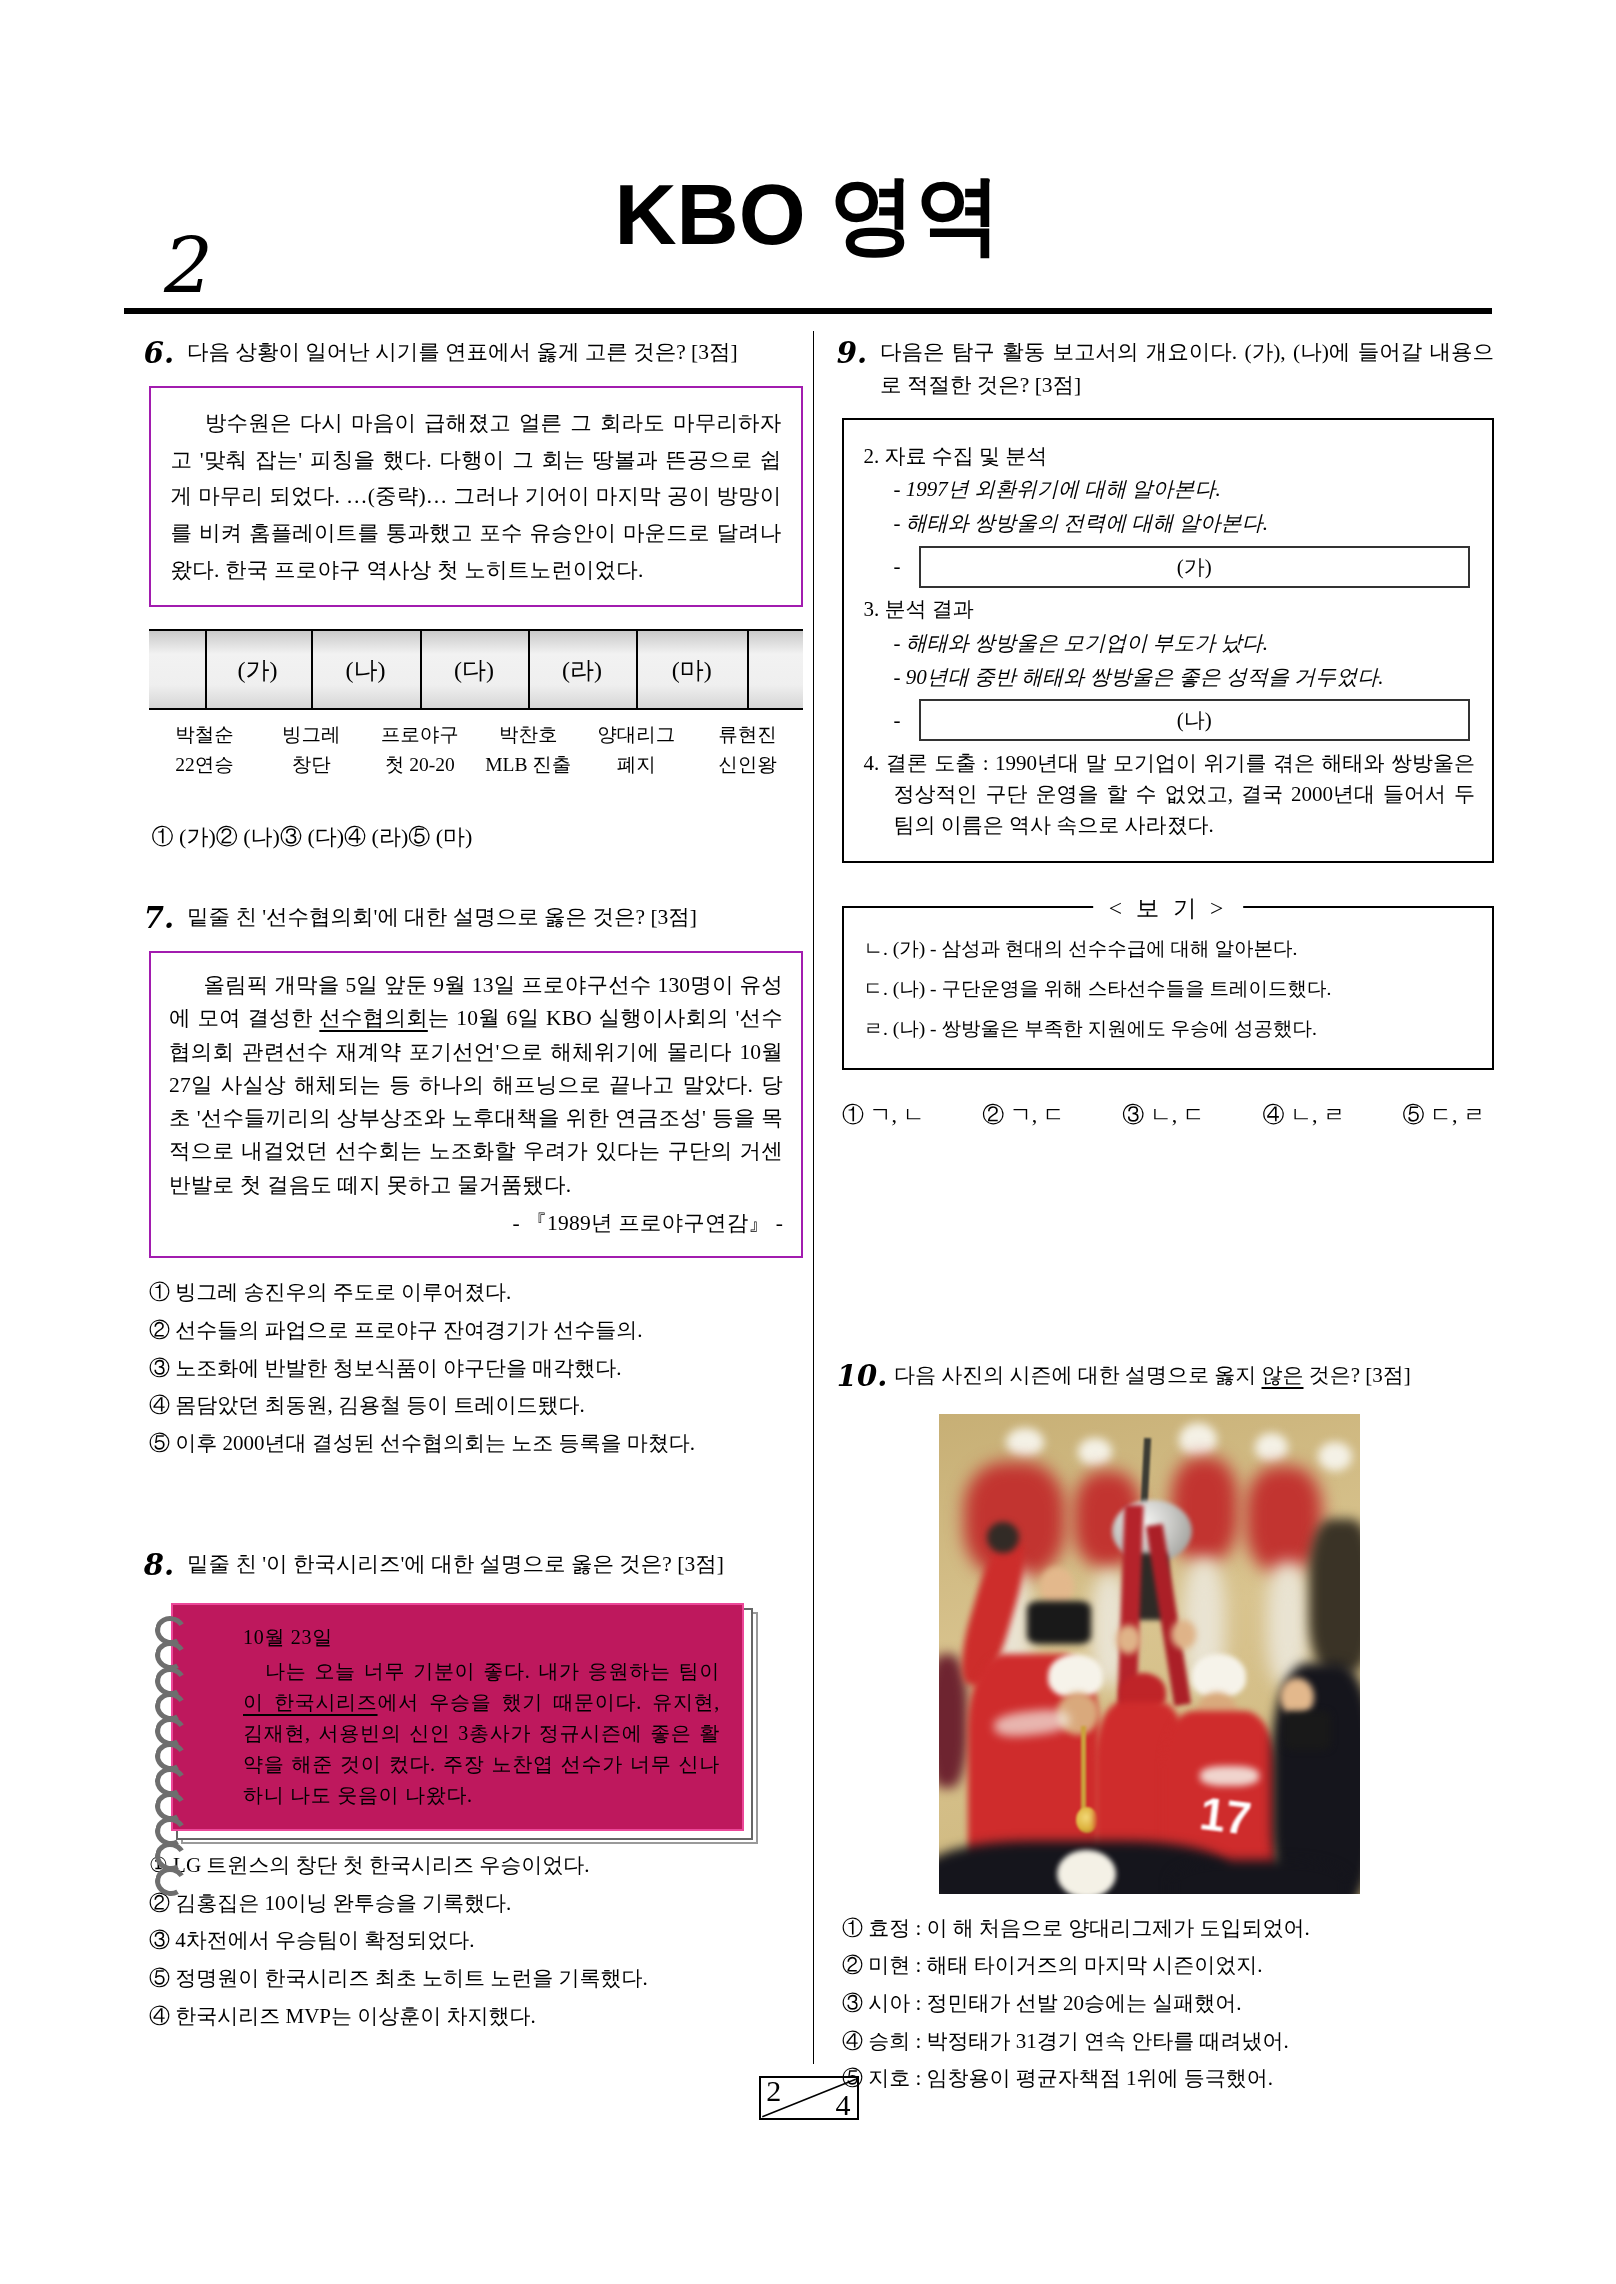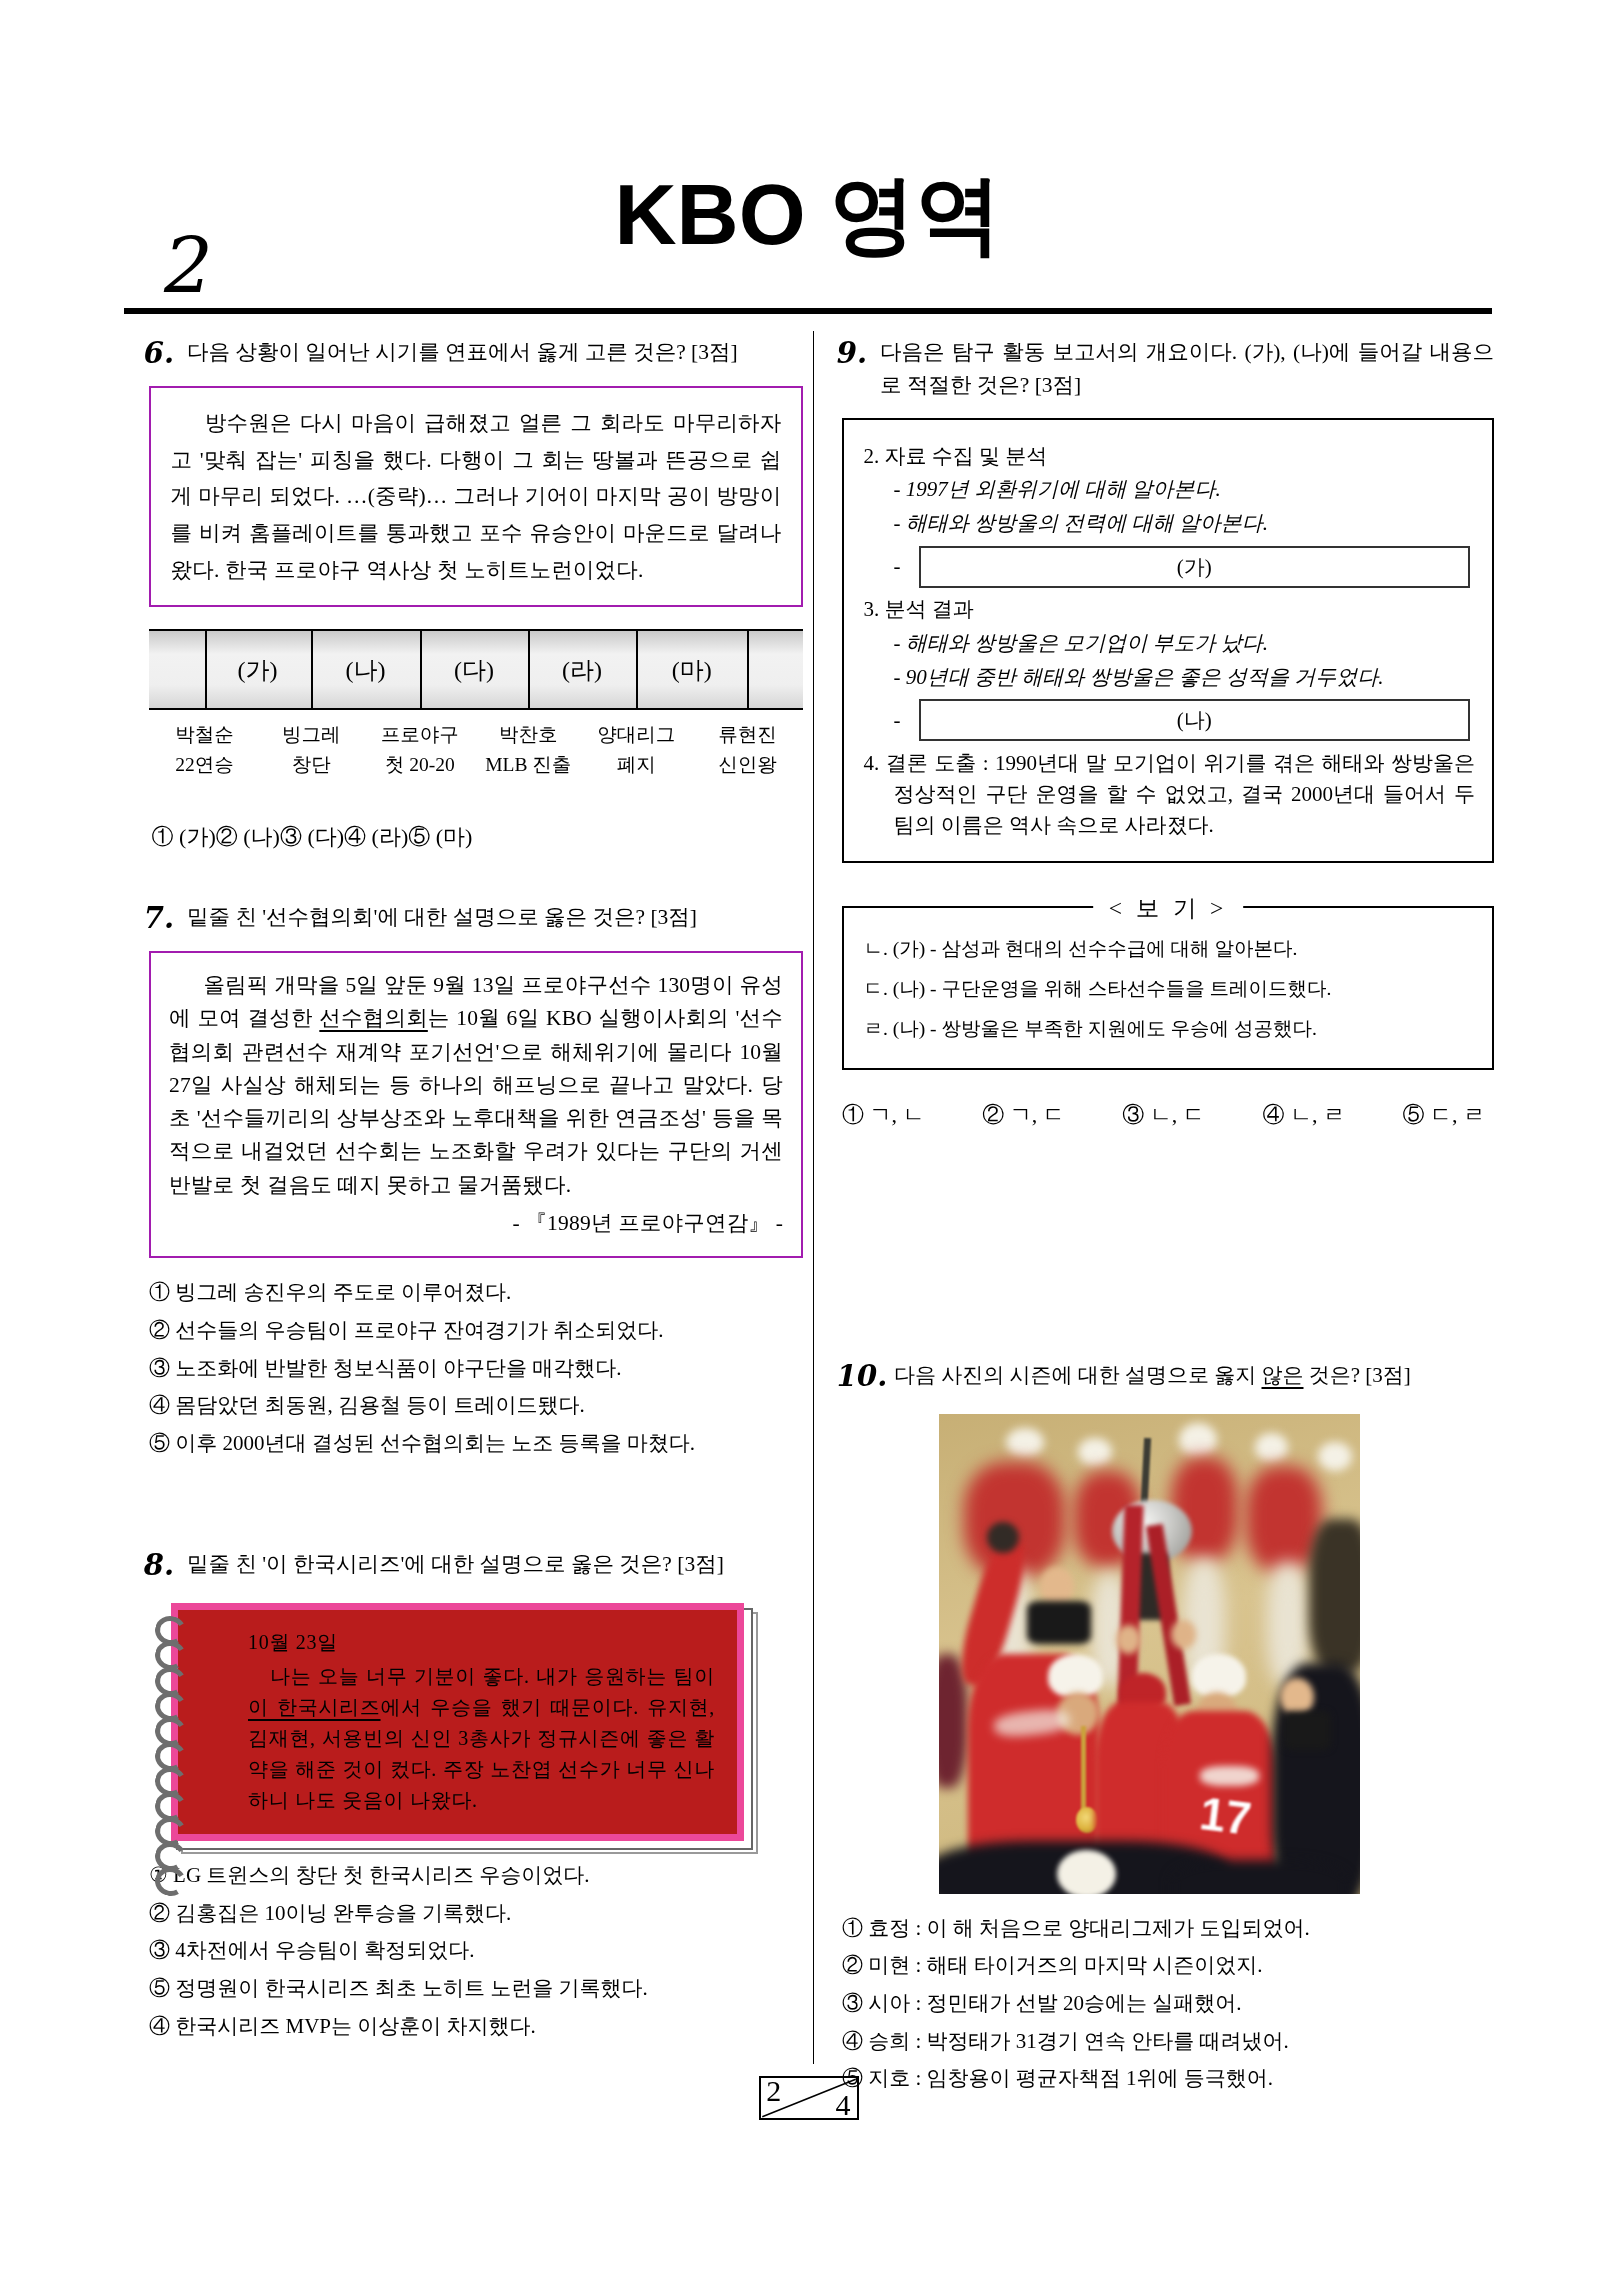--- a/index.html
+++ b/index.html
@@ -64,21 +64,21 @@
     position:absolute;transform:translateX(-50%);text-align:center;font-size:19.5px;
     line-height:1.5;white-space:nowrap;
   }
   .ev1{left:8.5%;} .ev2{left:24.8%;} .ev3{left:41.4%;} .ev4{left:58%;} .ev5{left:74.5%;} .ev6{left:91.5%;}
 
   
   .notebook-wrap{position:relative;margin:22px 0 0 22px;width:573px;}
   .nb-back2{position:absolute;left:10.4px;top:9px;width:100%;height:100%;background:#fff;border:2px solid #999;}
   .nb-back1{position:absolute;left:5.2px;top:4.6px;width:100%;height:100%;background:#fff;border:2px solid #666;}
   .notebook{
-    position:relative;background:#b91c1c;border:7px solid #ec4899;
+    position:relative;background:#be185d;border:2px solid #ec4899;
     padding:17px 22px 18px 70px;font-size:20px;line-height:1.55;letter-spacing:0.7px;
   }
   .diary-date{margin:0 0 2.6px 0;}
   .diary-body{margin:0;text-indent:1.1em;text-align:justify;}
   .rings{position:absolute;left:-15.6px;top:13px;width:39px;}
   .ring{
     display:block;width:31px;height:29px;box-sizing:border-box;margin-bottom:-3.9px;
     border:5.9px solid #6e6e6e;border-right-color:transparent;border-radius:50%;
     transform:rotate(14deg);
   }
@@ -217,21 +217,21 @@
   <div class="q-header">
     <span class="q-num">7.</span>
     <span>밑줄 친 '선수협의회'에 대한 설명으로 옳은 것은? [3점]</span>
   </div>
   <div class="passage-box">
     <p><span>올림픽 개막을 5일 앞둔 9월 13일 프로야구선수 130명이 유성에 모여 결성한 </span><span class="ul">선수협의회</span><span>는 10월 6일 KBO 실행이사회의 '선수협의회 관련선수 재계약 포기선언'으로 해체위기에 몰리다 10월 27일 사실상 해체되는 등 하나의 해프닝으로 끝나고 말았다. 당초 '선수들끼리의 상부상조와 노후대책을 위한 연금조성' 등을 목적으로 내걸었던 선수회는 노조화할 우려가 있다는 구단의 거센 반발로 첫 걸음도 떼지 못하고 물거품됐다.</span></p>
     <div class="source-line">- 『1989년 프로야구연감』 -</div>
   </div>
   <div class="choices-list">
     <div class="choice">① 빙그레 송진우의 주도로 이루어졌다.</div>
-    <div class="choice">② 선수들의 우승팀이 프로야구 잔여경기가 취소되었다.</div>
+    <div class="choice">② 선수들의 파업으로 프로야구 잔여경기가 선수들의.</div>
     <div class="choice">③ 노조화에 반발한 청보식품이 야구단을 매각했다.</div>
     <div class="choice">④ 몸담았던 최동원, 김용철 등이 트레이드됐다.</div>
     <div class="choice">⑤ 이후 2000년대 결성된 선수협의회는 노조 등록을 마쳤다.</div>
   </div>
 </div>
 
 <div class="q-block" id="q8">
   <div class="q-header">
     <span class="q-num">8.</span>
     <span>밑줄 친 '이 한국시리즈'에 대한 설명으로 옳은 것은? [3점]</span>

